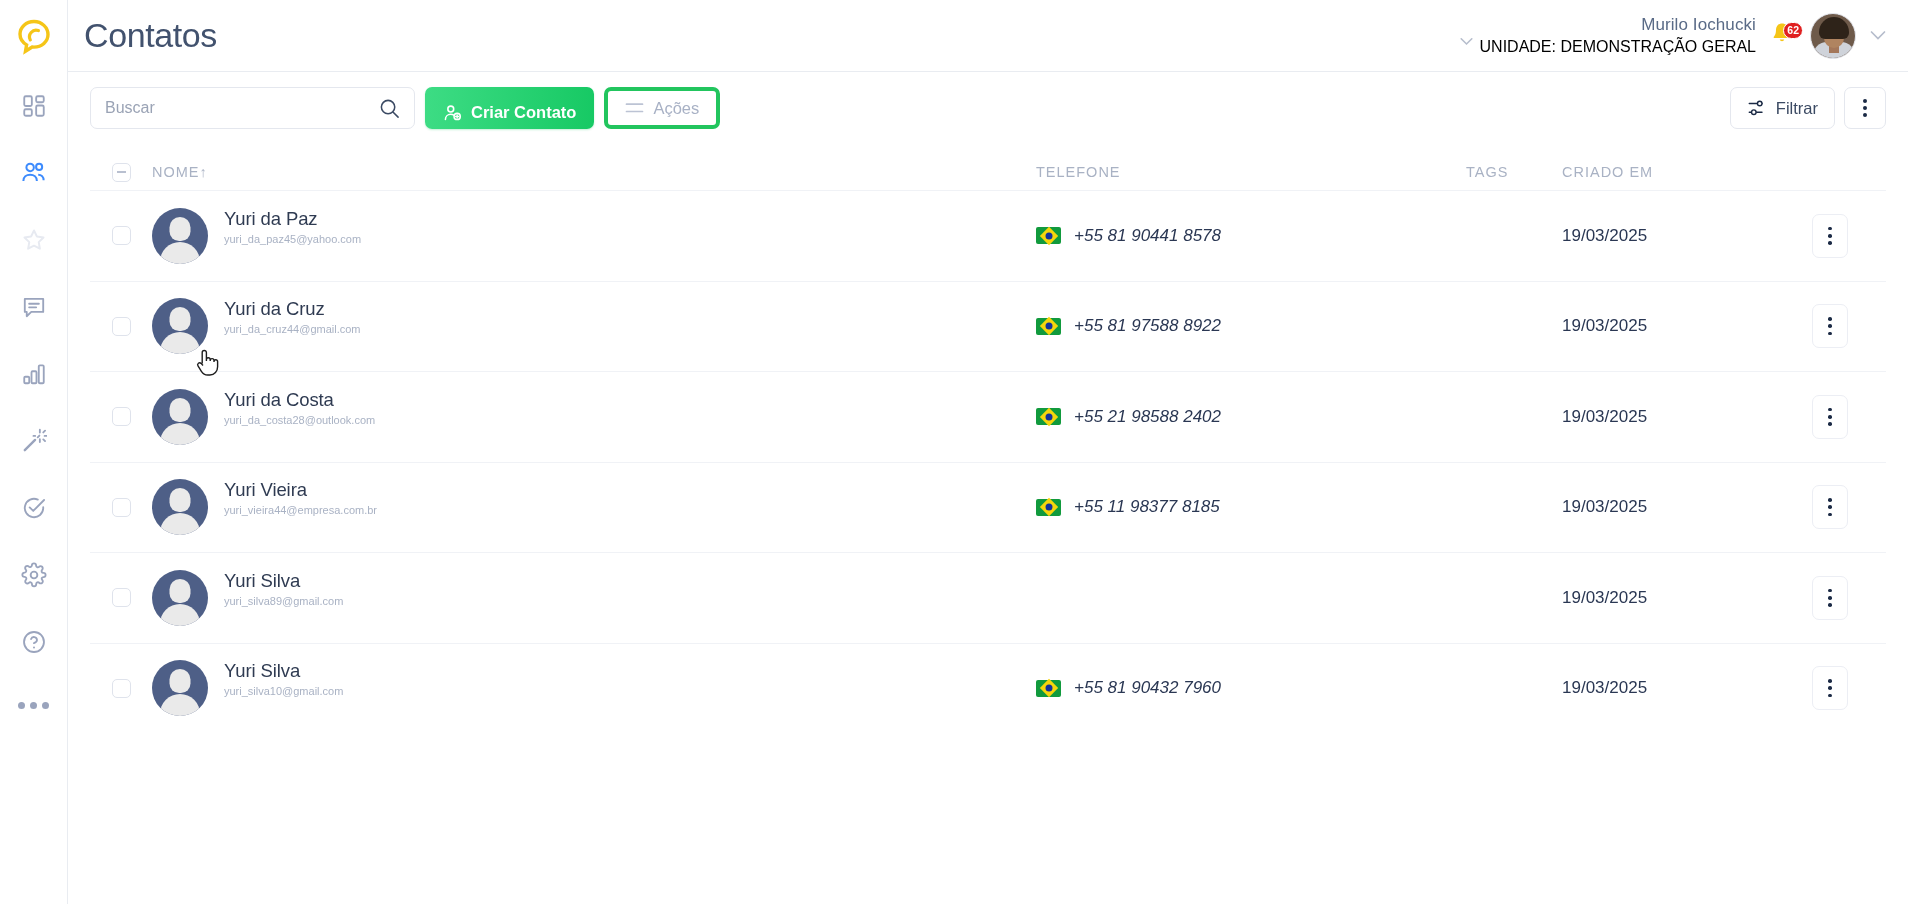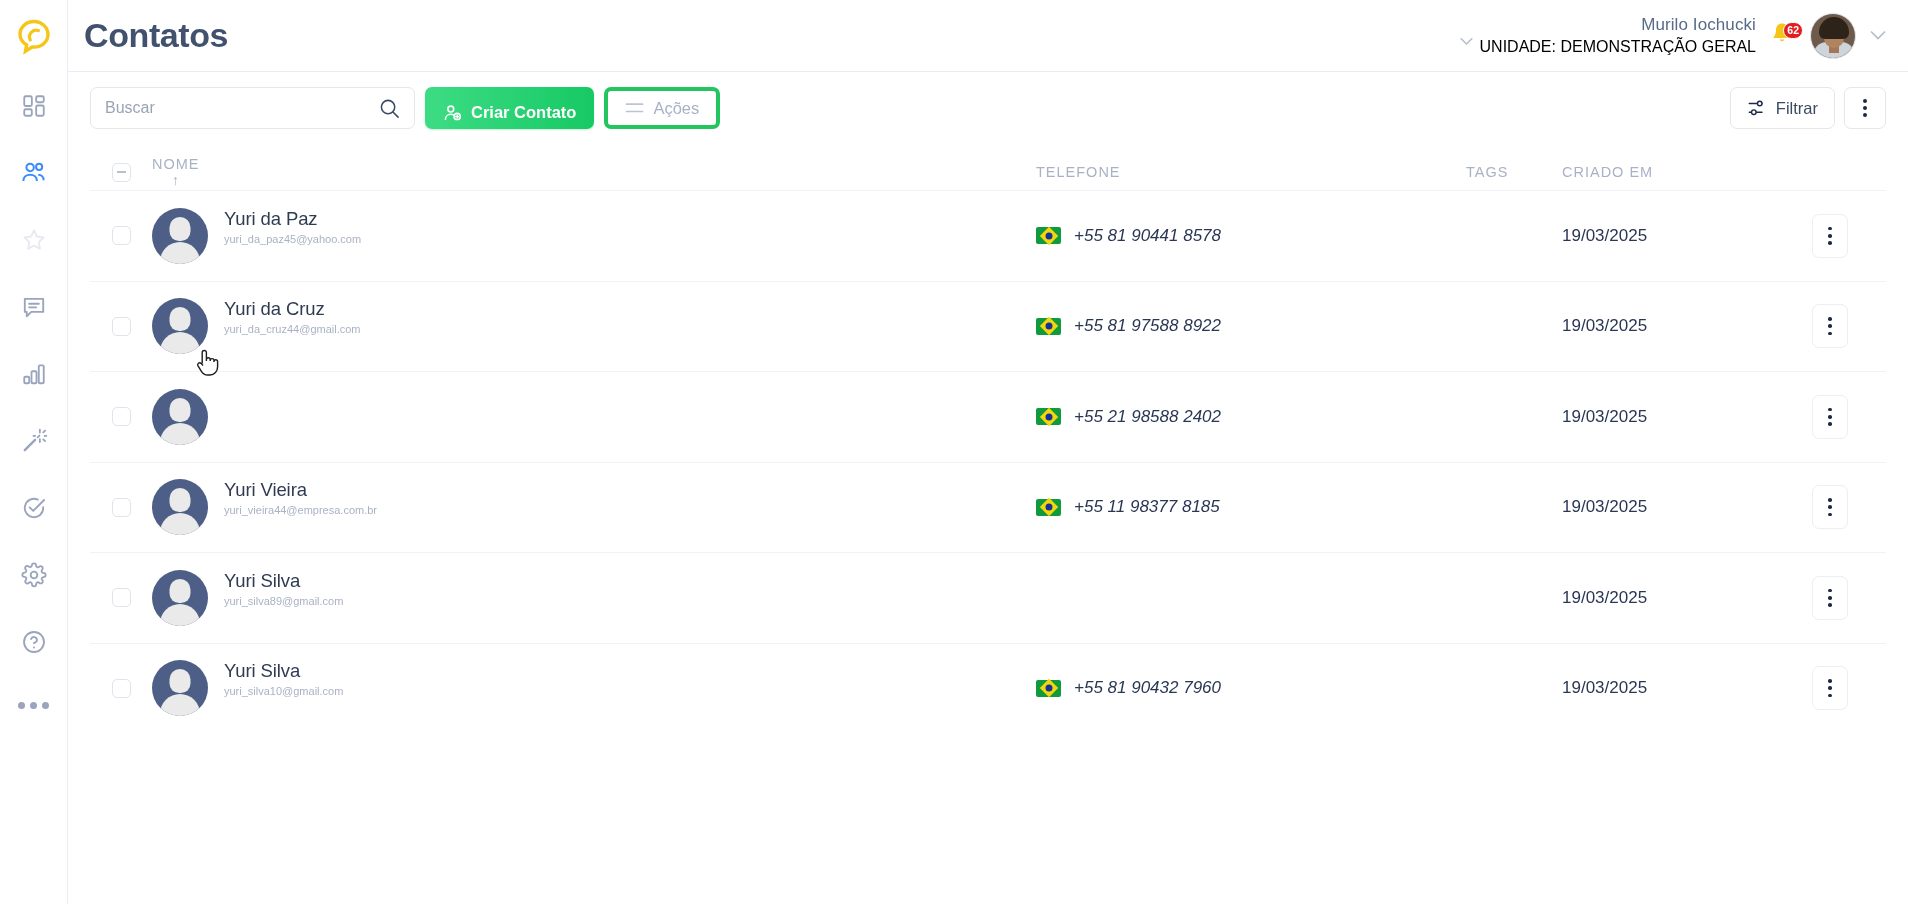--- a/index.html
+++ b/index.html
@@ -41,21 +41,21 @@
   .main { flex: 1; height: 904px; display: flex; flex-direction: column; min-width: 0; }
 
   .topbar {
     height: 72px;
     border-bottom: 1px solid #e9ecf1;
     display: flex; align-items: center;
     padding: 0 22px 0 16px;
     flex: 0 0 72px;
   }
   .page-title {
-    font-size: 34px; font-weight: 700; color: #42526e;
+    font-size: 34px; font-weight: 400; color: #42526e;
     letter-spacing: -0.4px;
   }
   .topbar-right {
     margin-left: auto; display: flex; align-items: center; gap: 14px;
   }
   .user-block { display: flex; flex-direction: column; align-items: flex-end; line-height: 1.25; }
   .user-name { font-size: 17px; color: #5a6b87; letter-spacing: 0.1px; }
   .user-unit-row { display: flex; align-items: flex-start; gap: 7px; margin-top: 2px; }
   .bell-wrap { position: relative; width: 26px; height: 30px; cursor: pointer; }
   .badge {
@@ -89,25 +89,25 @@
     background: #fff;
   }
   .search-box input {
     flex: 1; border: none; outline: none;
     font-size: 16px; color: #4a5568;
     font-family: "Liberation Sans", sans-serif;
     background: transparent;
   }
   .search-box input::placeholder { color: #9aa3b5; }
   .btn-create {
-    height: 42px; padding: 7px 18px;
+    height: 42px; padding: 16px 18px;
     background: linear-gradient(90deg, #3ddc84 0%, #17c964 100%);
     border: none; border-radius: 7px;
     color: #ffffff; font-size: 16.5px; font-weight: 600;
-    display: flex; align-items: flex-end; gap: 9px; cursor: pointer;
+    display: flex; align-items: flex-start; gap: 9px; cursor: pointer;
     font-family: "Liberation Sans", sans-serif;
     box-shadow: 0 1px 2px rgba(23,201,100,0.25);
   }
   .btn-ghost {
     height: 42px; padding: 0 17px;
     background: #fff; border: 4px solid #22c55e; border-radius: 7px;
     color: #a8b1c5; font-size: 16.5px;
     display: flex; align-items: center; gap: 9px; cursor: pointer;
     font-family: "Liberation Sans", sans-serif;
   }
@@ -137,21 +137,20 @@
   .col-name  { flex: 1 1 0; min-width: 0; display: flex; align-items: center; }
   .col-phone { width: 430px; flex: 0 0 430px; display: flex; align-items: center; }
   .col-tags  { width: 96px; flex: 0 0 96px; display: flex; align-items: center; }
   .col-date  { width: 212px; flex: 0 0 212px; display: flex; align-items: center; }
   .col-act   { width: 112px; flex: 0 0 112px; display: flex; align-items: center; justify-content: center; }
 
   .th {
     font-size: 14.5px; color: #a9b2c4; letter-spacing: 1px;
     text-transform: uppercase; display: flex; align-items: center; 
     cursor: pointer;
-    flex-direction: column;
   }
   .th.static { cursor: default; }
 
   .cbx {
     width: 19px; height: 19px; border: 1.5px solid #dfe3ec;
     border-radius: 5px; background: #fff; cursor: pointer;
     display: flex; align-items: center; justify-content: center;
   }
   .cbx .dash { width: 9px; height: 1.6px; background: #b9c0d0; display: block; }
 
@@ -479,20 +478,24 @@
           <div class="row">
     <div class="col-check">
       <span class="cbx"></span>
     </div>
     <div class="col-name">
       <div class="name-cell">
         <div class="avatar">
           <span class="ahead"></span>
           <span class="abody"></span>
         </div>
+        <div class="name-text">
+          <span class="c-name">Yuri da Costa</span>
+          <span class="c-mail">yuri_da_costa28@outlook.com</span>
+        </div>
       </div>
     </div>
     <div class="col-phone">
       <div class="phone-cell">
         <span class="flag-br">
           <span class="dia"></span>
           <span class="glb"></span>
         </span>
         <span class="c-phone">+55 21 98588 2402</span>
       </div>

